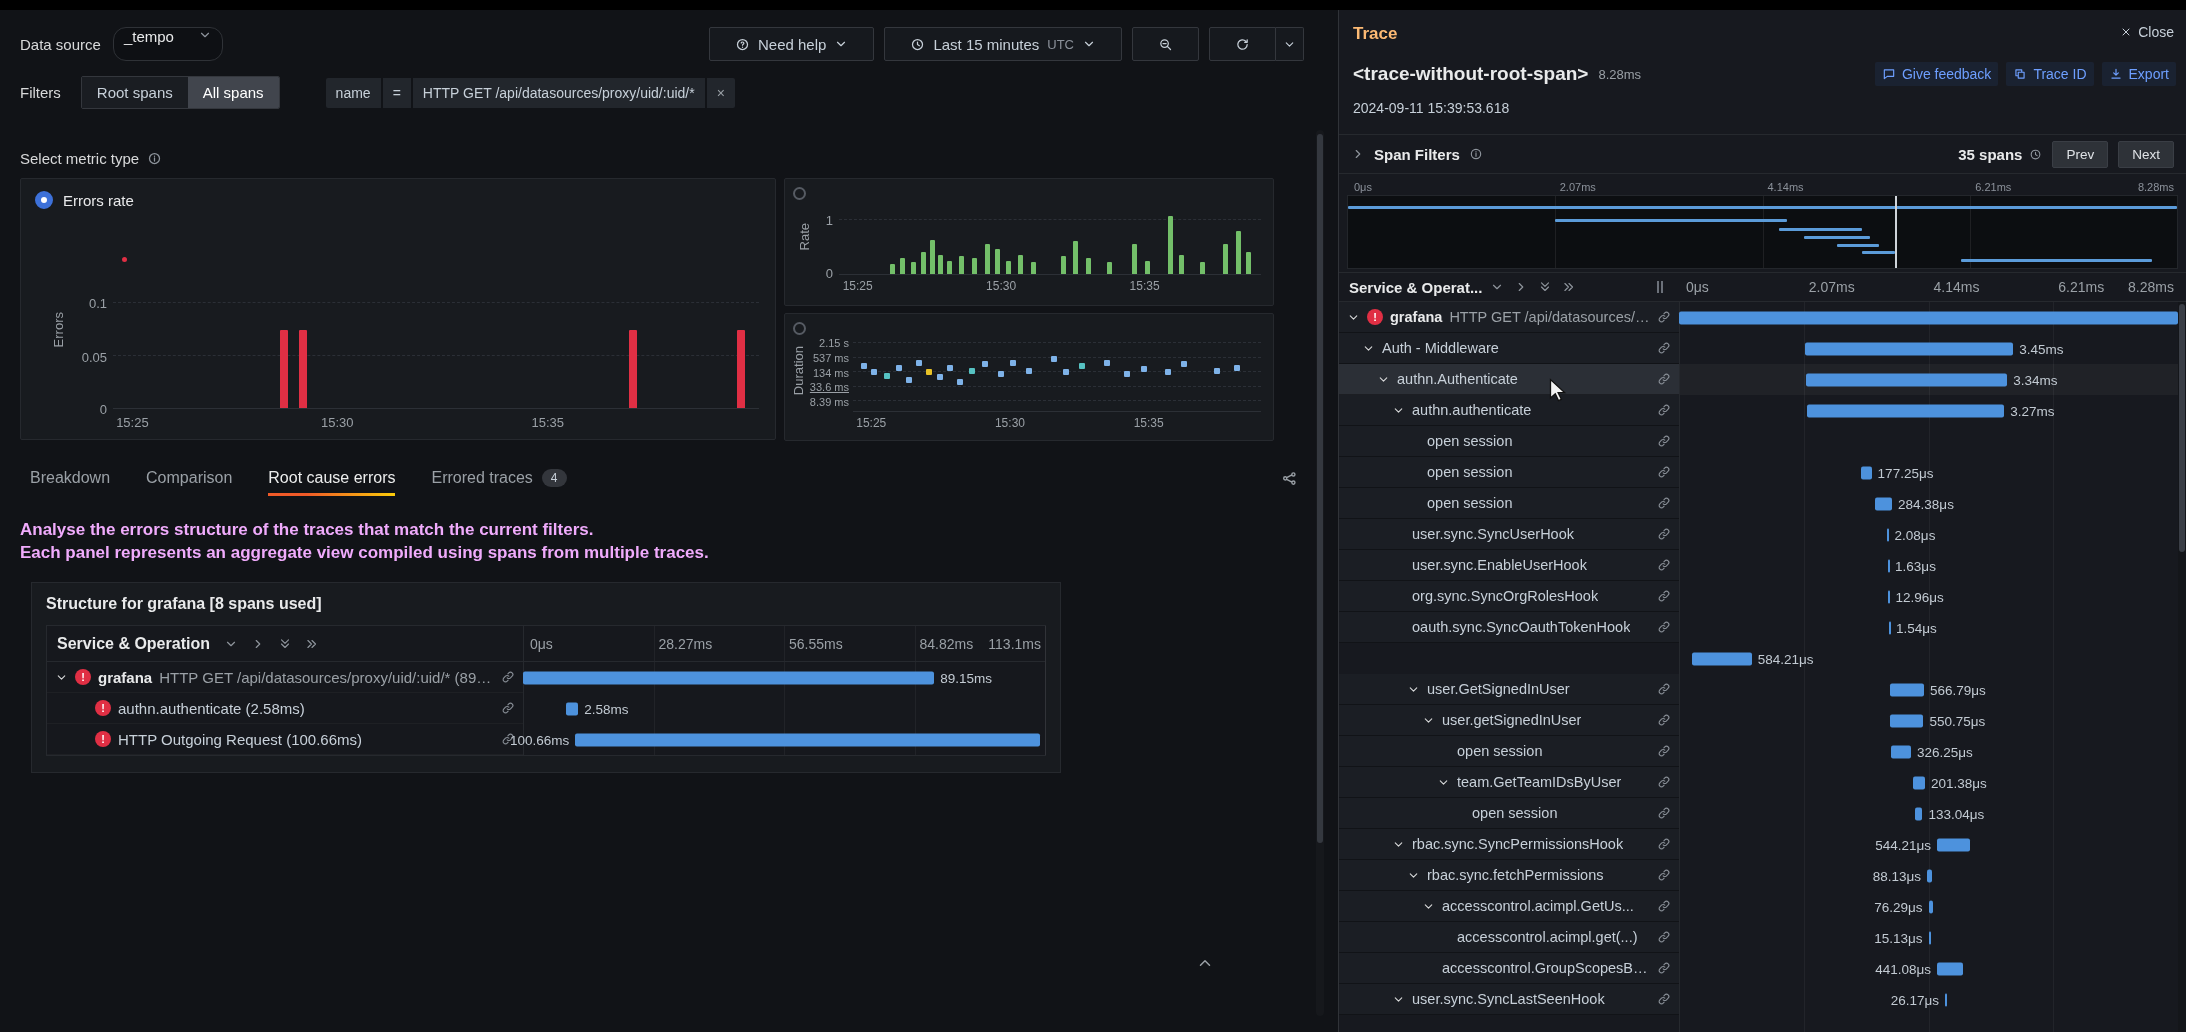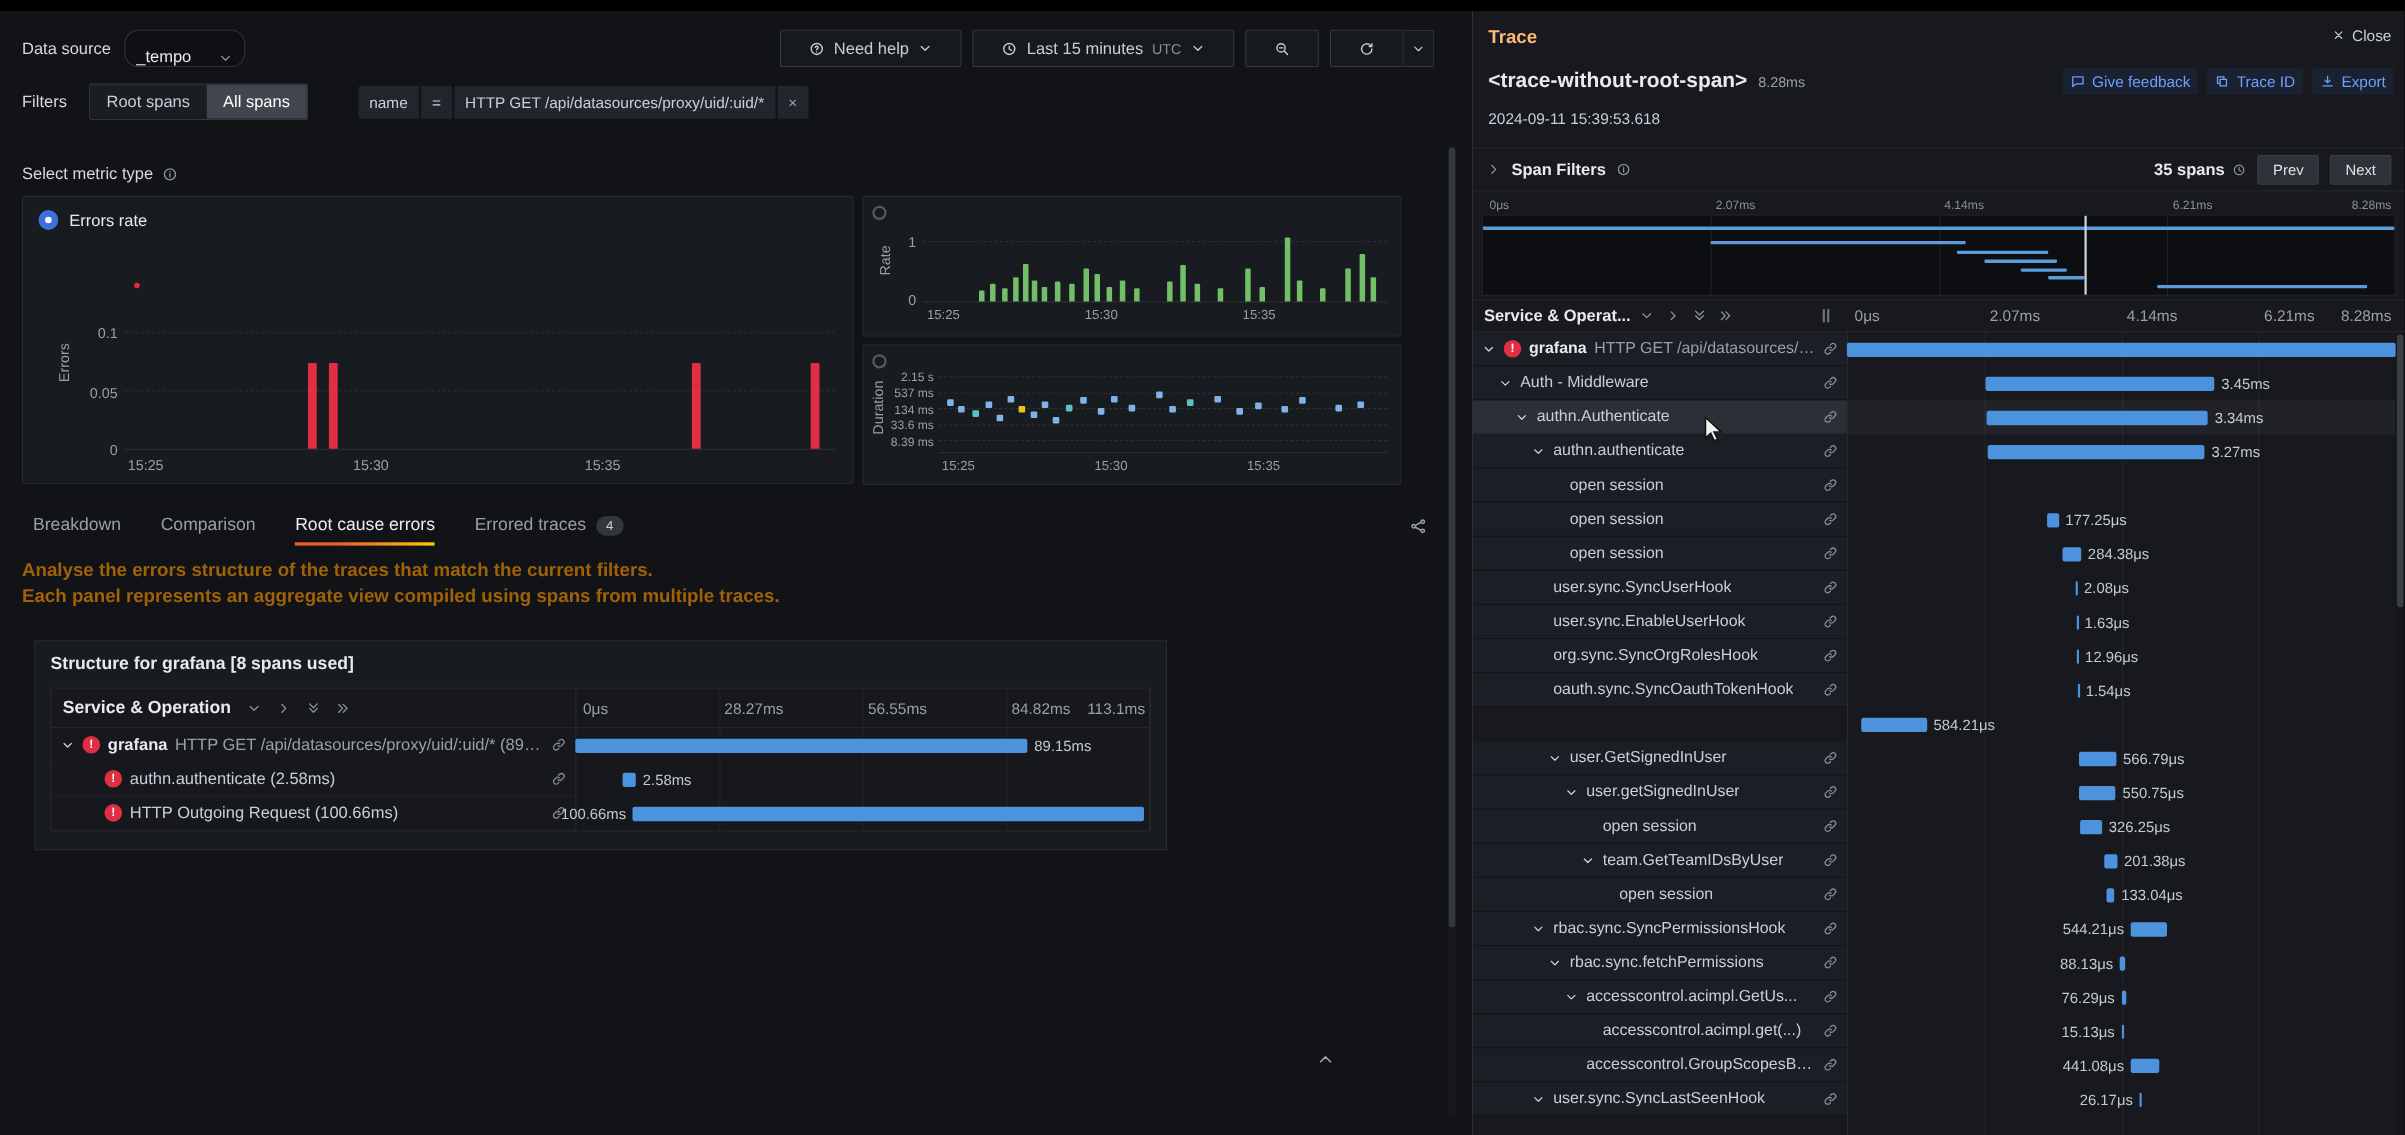--- a/index.html
+++ b/index.html
@@ -7,21 +7,21 @@
 body{background:#000;font-family:"Liberation Sans",sans-serif;color:#d8d9da;overflow:hidden;position:relative;font-size:15px}
 button{font:inherit;color:inherit;background:none;border:0;cursor:pointer}
 svg{display:block;flex:none}
 
 .left-pane{position:absolute;left:0;top:10px;width:1338px;bottom:0;background:#111317}
 .right-pane{position:absolute;left:1338px;right:0;top:10px;bottom:0;background:#17191f;border-left:1px solid #303338}
 
 
 .toolbar{position:absolute;top:14px;left:20px;right:34px;height:40px;display:flex;align-items:center;gap:12px}
 .lbl{color:#d8d9da;font-size:15px;white-space:nowrap}
-.select{display:flex;align-items:flex-end;gap:24px;background:#0e1014;border:1px solid #2f3237;border-radius:13px;height:34px;padding:0 10px;color:#e9eaeb;cursor:pointer}
+.select{display:flex;align-items:flex-start;gap:24px;background:#0e1014;border:1px solid #2f3237;border-radius:13px;height:34px;padding:0 10px;color:#e9eaeb;cursor:pointer}
 .tb-right{margin-left:auto;display:flex;align-items:center;gap:10px}
 .tbtn{display:flex;align-items:center;gap:8px;height:34px;padding:0 25px;border:1px solid #34373d;border-radius:2px;background:#16191e;color:#c7d0d9;font-size:15px;white-space:nowrap}
 .utc{color:#8b919a;font-size:13px}
 .split{display:flex}
 .split .tbtn:first-child{border-top-right-radius:0;border-bottom-right-radius:0}
 .split .tbtn:last-child{border-left:0;border-top-left-radius:0;border-bottom-left-radius:0;padding:0 7px}
 .muted{color:#8e949c}
 
 
 .filters-row{position:absolute;top:66px;left:20px;right:34px;display:flex;align-items:center;gap:20px}
@@ -70,21 +70,21 @@
 .sq{position:absolute;width:6px;height:6px;border-radius:1px}
 
 
 .tabs{position:absolute;top:447px;left:30px;right:40px;height:42px;display:flex;align-items:center;gap:36px}
 .tab{display:flex;align-items:center;gap:9px;font-size:16px;color:#9aa0a6;height:100%;position:relative;white-space:nowrap}
 .tab.active{color:#eceded}
 .tab.active::after{content:"";position:absolute;left:0;right:0;bottom:3px;height:3px;background:linear-gradient(90deg,#f05a28 30%,#fbca0a 99%)}
 .badge{background:#33363c;color:#c7d0d9;font-size:12px;padding:2px 9px;border-radius:10px}
 .share-btn{margin-left:auto;color:#9aa0a6}
 
-.desc{position:absolute;top:497px;left:20px;font-size:17px;font-weight:600;color:#a16207;line-height:23px}
+.desc{position:absolute;top:508px;left:20px;font-size:17px;font-weight:600;color:#f0abfc;line-height:23px}
 
 
 .structure-panel{position:absolute;top:572px;left:31px;width:1030px;background:#181b1f;border:1px solid #26292e;padding:12px 14px 16px}
 .structure-title{font-size:16px;font-weight:700;color:#e9eaeb;margin-bottom:12px}
 .gridhost{position:relative;border:1px solid #26292e;--nc:476px;--sb:0px;background:#16181d}
 .gcol{position:absolute;top:0;bottom:0;width:1px;background:rgba(255,255,255,0.05);z-index:0}
 .gcol.first{background:#26292e}
 .thead{display:flex;height:36px;align-items:center;border-bottom:1px solid #26292e;position:relative;z-index:1}
 .hname{width:var(--nc);display:flex;align-items:center;padding:0 10px;font-weight:700;font-size:16px;color:#e9eaeb;white-space:nowrap}
 .hicons{display:flex;gap:13px;color:#8e949c;margin-left:14px;align-items:center}
@@ -311,21 +311,21 @@
 
   <div class="panel" id="duration-panel">
     <span class="mini-eye"></span>
     <div class="ycap">
         <span class="vlabel">Duration</span>
       </div>
     <div class="yticks" id="duration-yticks">
         <span class="ytick" style="bottom: 84%;">2.15 s</span>
         <span class="ytick" style="bottom: 66%;">537 ms</span>
         <span class="ytick" style="bottom: 48%;">134 ms</span>
-        <span class="ytick" style="bottom: 30%;">33.6 ms</span>
+        <span class="ytick" style="bottom: 30%; text-decoration: underline;">33.6 ms</span>
         <span class="ytick" style="bottom: 12%;">8.39 ms</span>
       </div>
     <div class="plot" id="duration-plot">
         <div class="hgrid" style="bottom: 84%;"></div>
         <div class="hgrid" style="bottom: 66%;"></div>
         <div class="hgrid" style="bottom: 48%;"></div>
         <div class="hgrid" style="bottom: 30%;"></div>
         <div class="hgrid" style="bottom: 12%;"></div>
         <div class="sq" style="left: 2%; bottom: 52%; background: rgb(126, 178, 232);"></div>
         <div class="sq" style="left: 4.5%; bottom: 44%; background: rgb(126, 178, 232);"></div>

